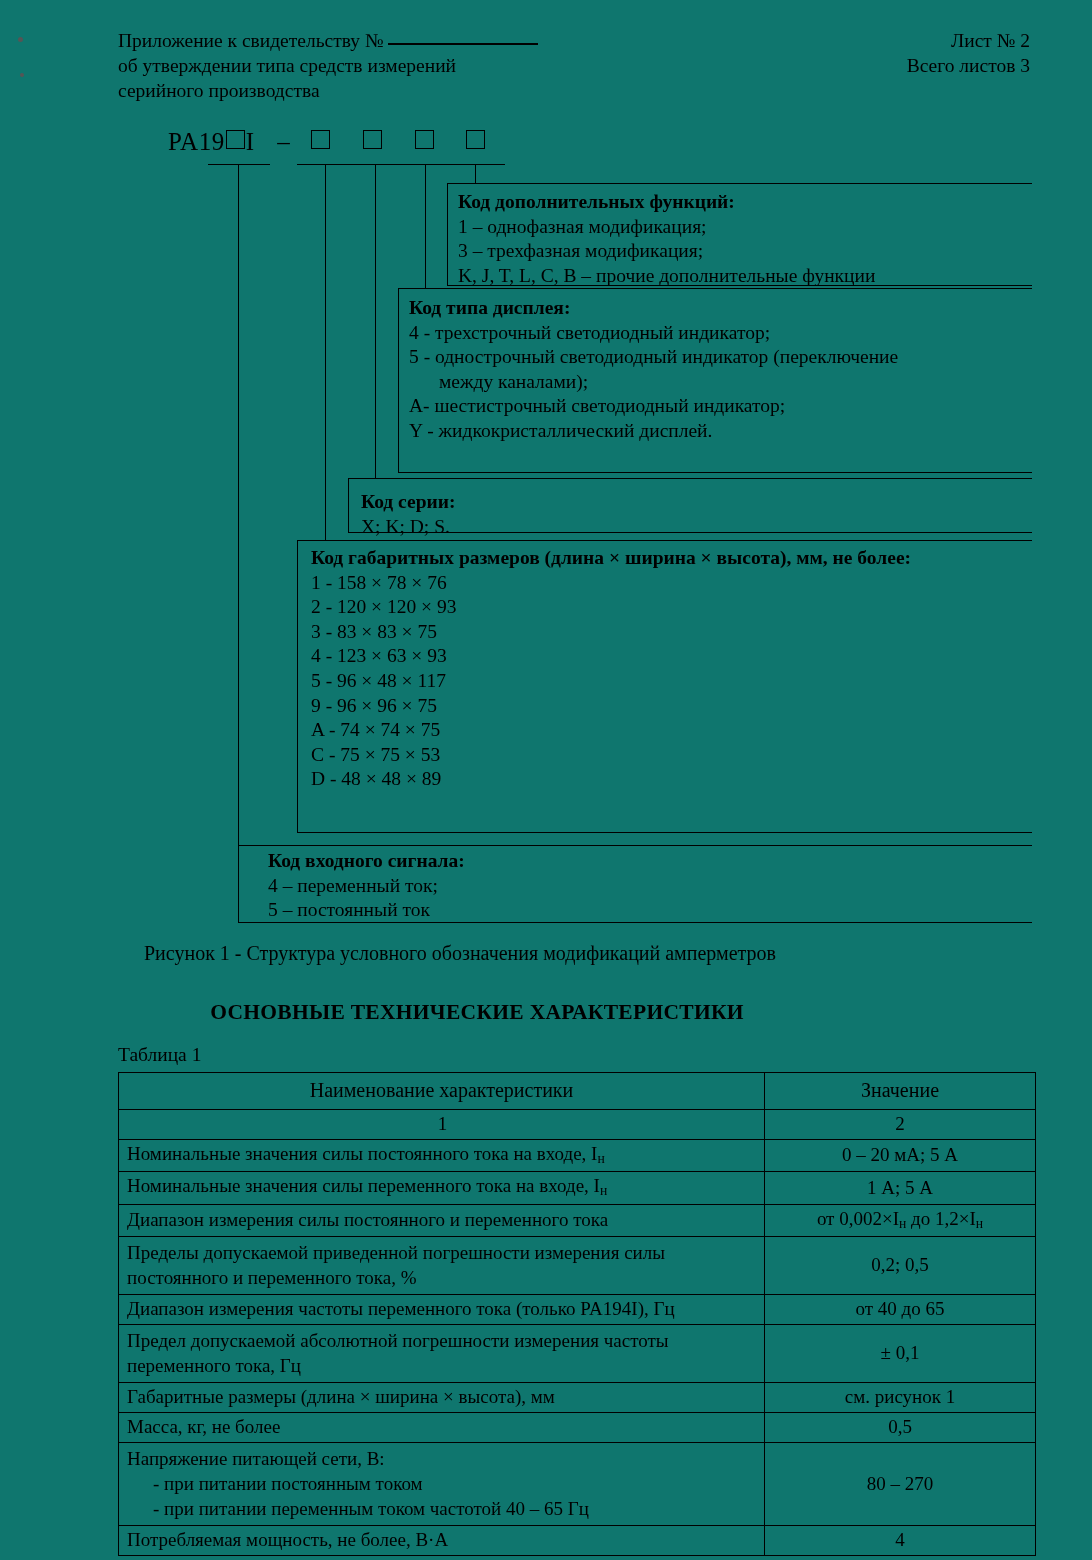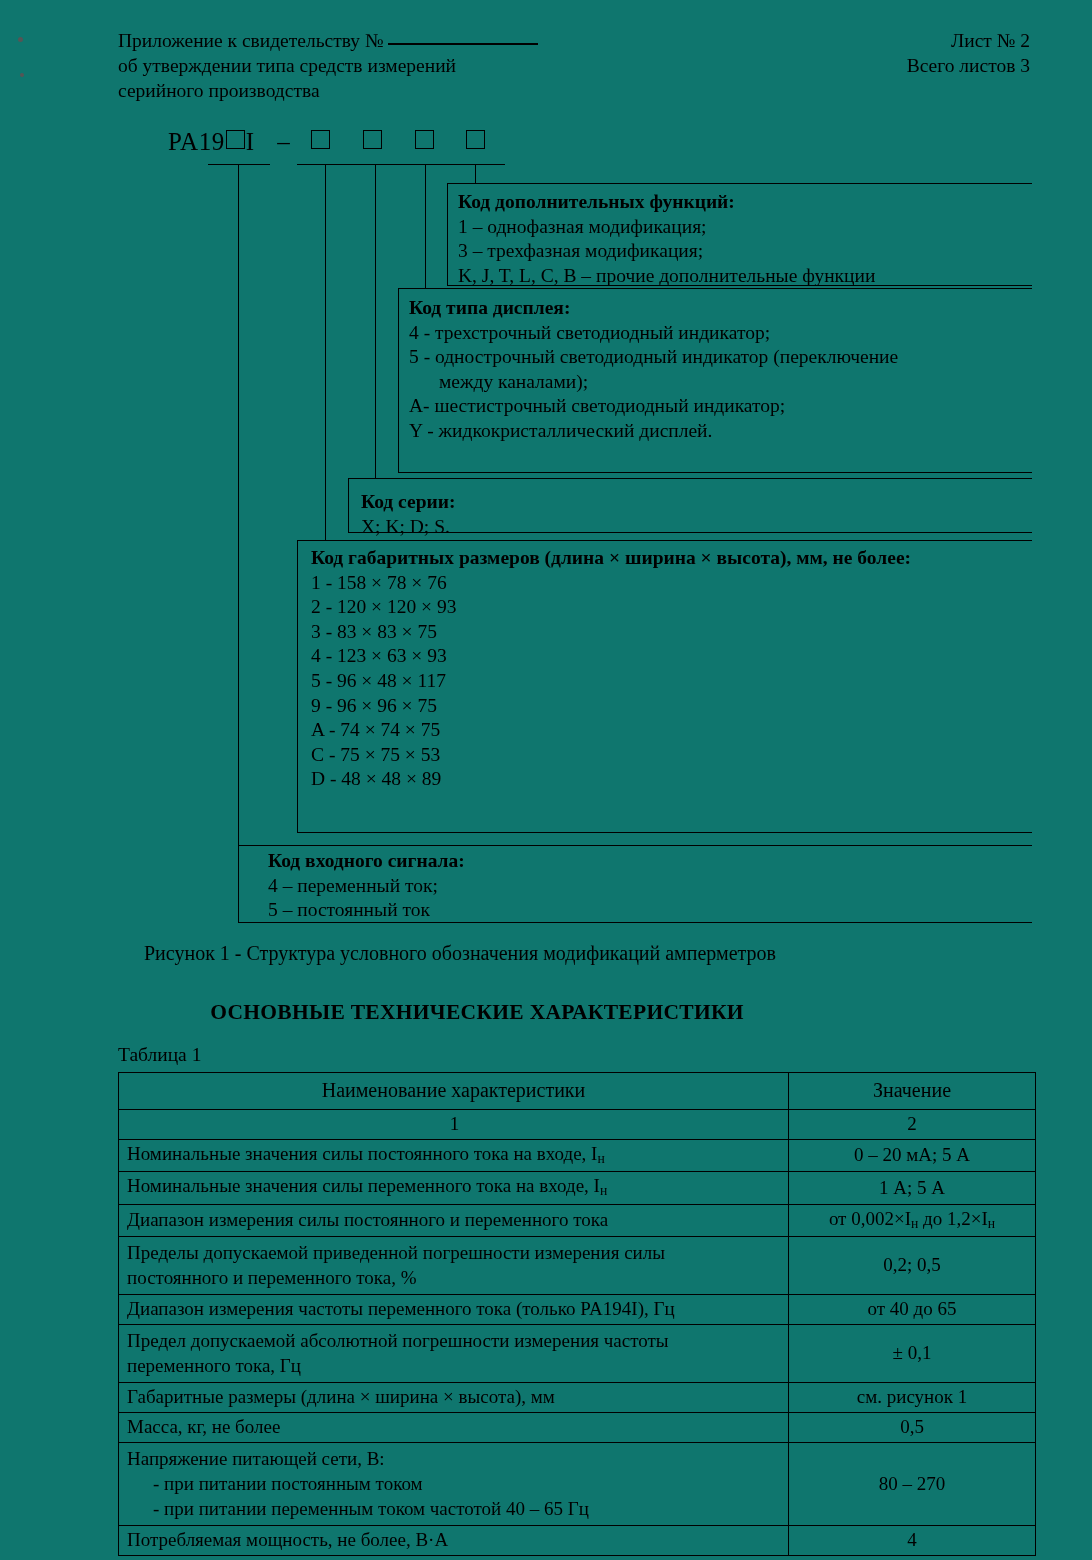--- a/index.html
+++ b/index.html
@@ -137,21 +137,21 @@
     padding: 3px 6px 4px 8px;
     vertical-align: middle;
   }
   table.spec td.val {
     width: 238px;
     text-align: center;
     padding: 3px 4px 4px 4px;
     margin-left: 28px;
   }
   table.spec td.ctr { text-align: center; }
-  table.spec tr.hdr td { text-align: center; font-size: 20px; padding: 6px 4px 7px; }
+  table.spec tr.hdr td { text-align: center; font-size: 20px; padding: 6px 16px 7px; }
   table.spec .sub { font-size: 0.72em; vertical-align: -0.25em; }
   table.spec .ln2 { line-height: 25px; }
   .dash-ind { display: block; padding-left: 26px; }
 </style>
 </head>
 <body>
 
 <div id="page">
 
   <div class="speck" style="left:18px;top:37px;width:5px;height:5px;"></div>

